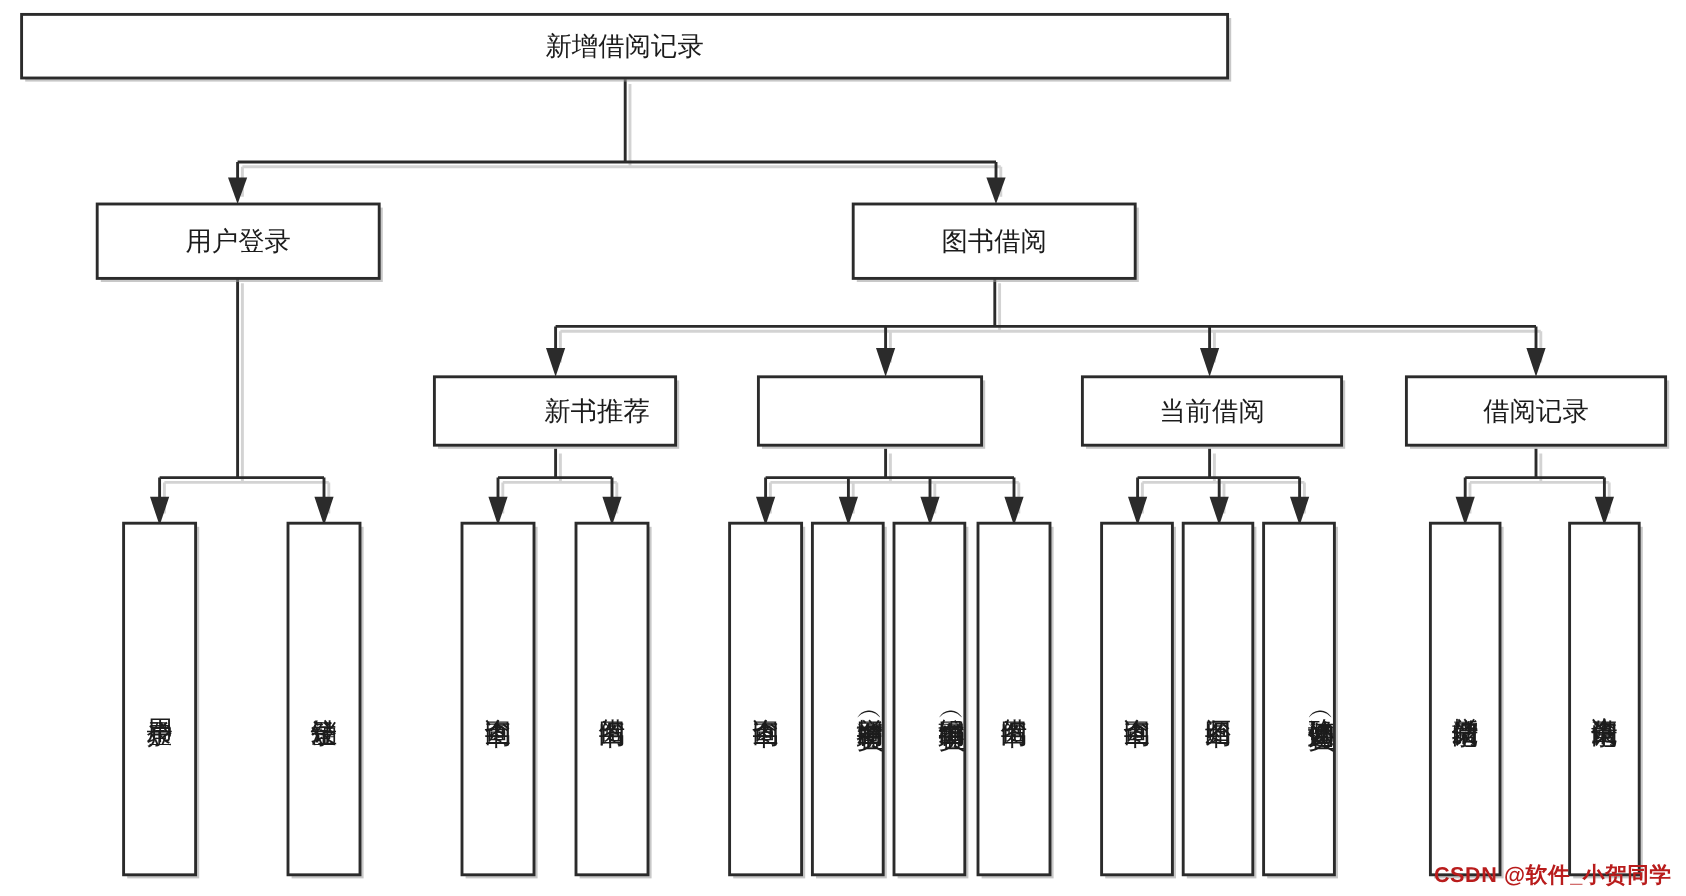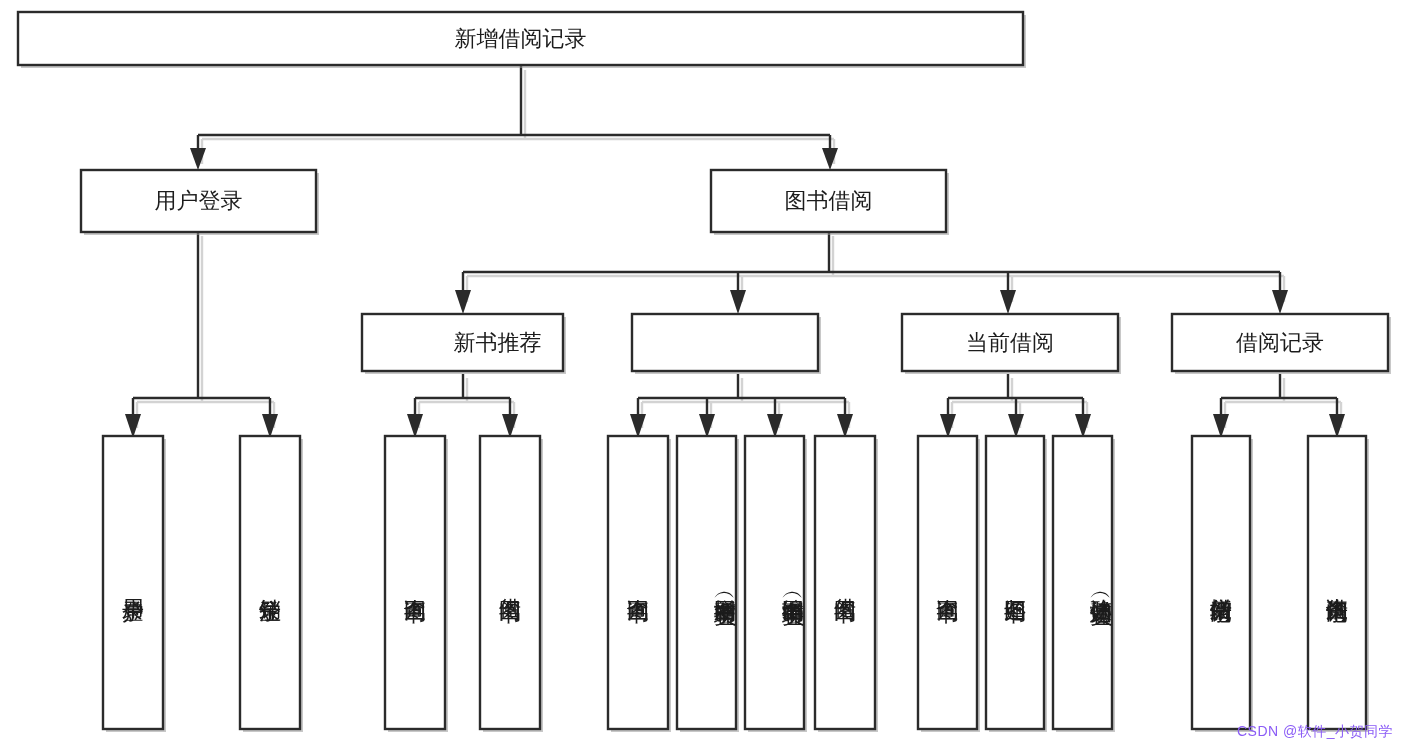--- a/index.html
+++ b/index.html
@@ -13,22 +13,22 @@
   .conn-shadow{stroke:#a8a8a8;stroke-width:2.4;fill:none;opacity:.5;}
   .arrow-head{fill:#2b2b2b;}
   .leaf-label{position:absolute;writing-mode:vertical-rl;text-orientation:upright;
        font-family:"Liberation Sans","DejaVu Sans",sans-serif;font-size:22px;
        color:#1c1c1c;line-height:1.0;letter-spacing:1px;
        display:flex;align-items:flex-start;justify-content:center;
        white-space:nowrap;pointer-events:none;}
   .leaf-label.center{align-items:center;}
   .top-label{position:absolute;font-size:22px;color:#1c1c1c;
        display:flex;align-items:center;justify-content:center;}
-  .watermark{position:absolute;right:12px;bottom:6px;font-size:14px;
-       color:#8b5cf6;letter-spacing:.5px;white-space:nowrap;}
+  .watermark{position:absolute;right:12px;bottom:6px;font-size:18px;
+       color:#b91c1c;letter-spacing:.5px;white-space:nowrap;font-weight:bold;}
 </style>
 </head>
 <body>
 
 <div id="diagram-root">
 
   <svg id="diagram-svg" viewBox="0 0 1405 747">
     <defs></defs>
 
     <g>

